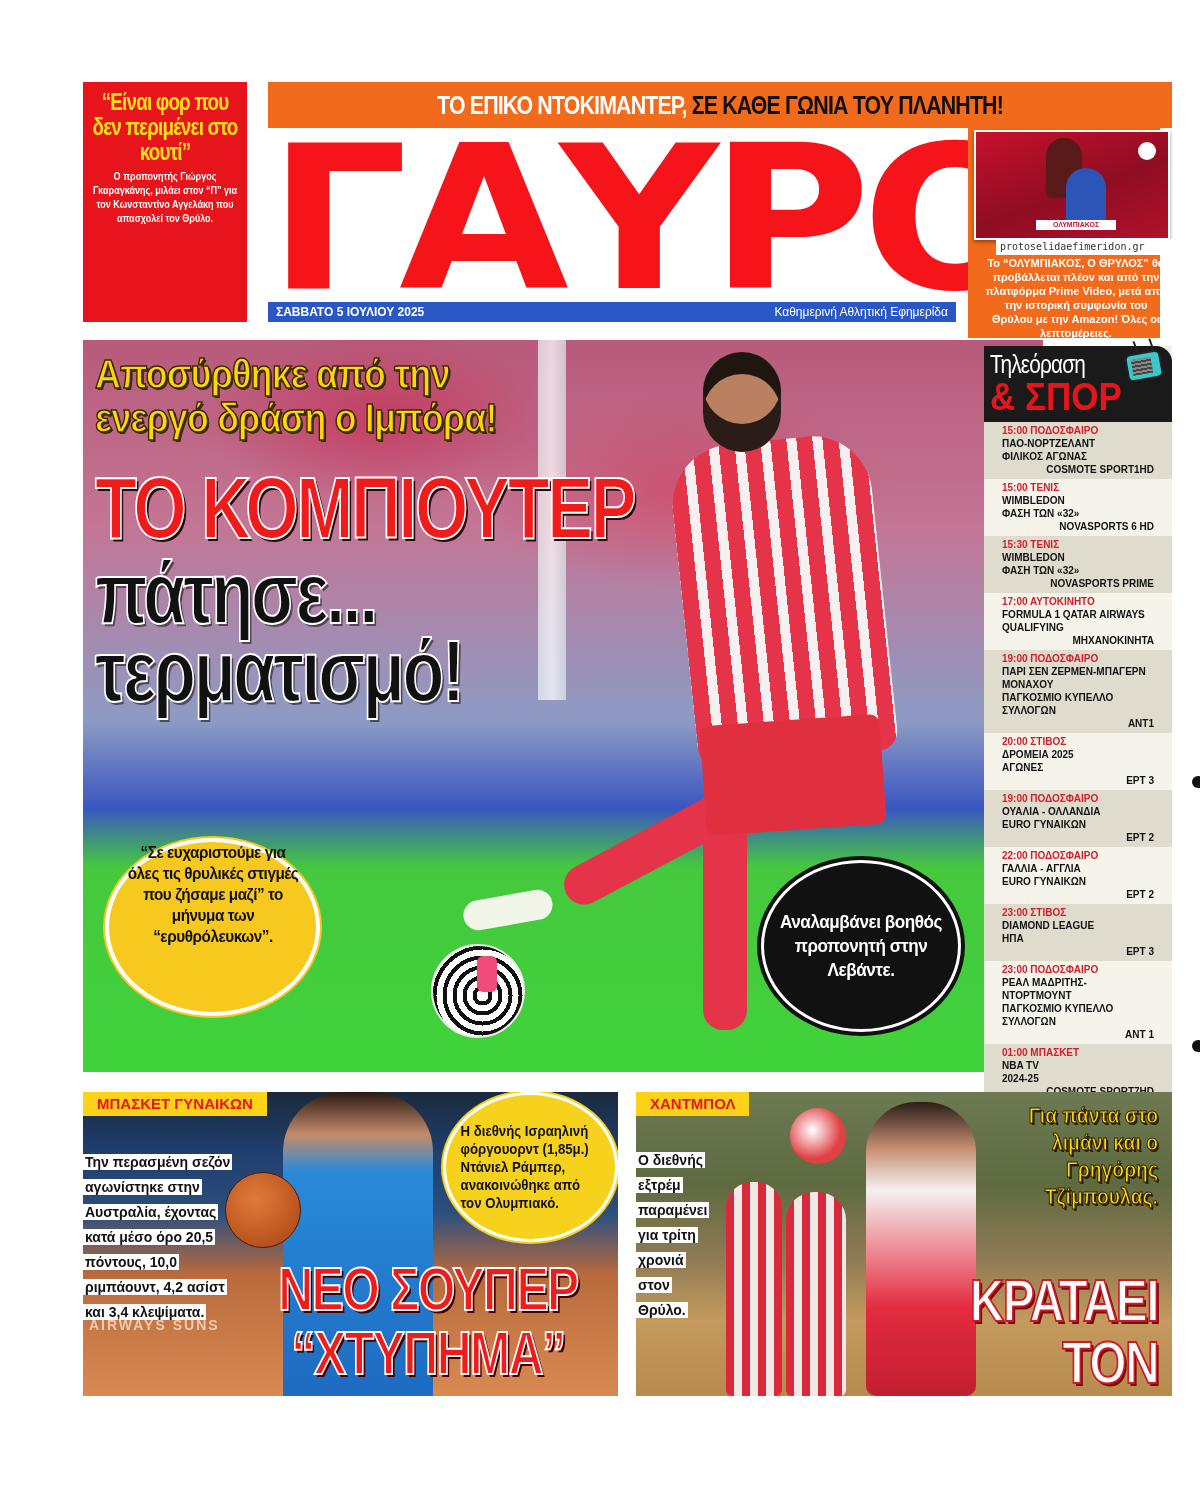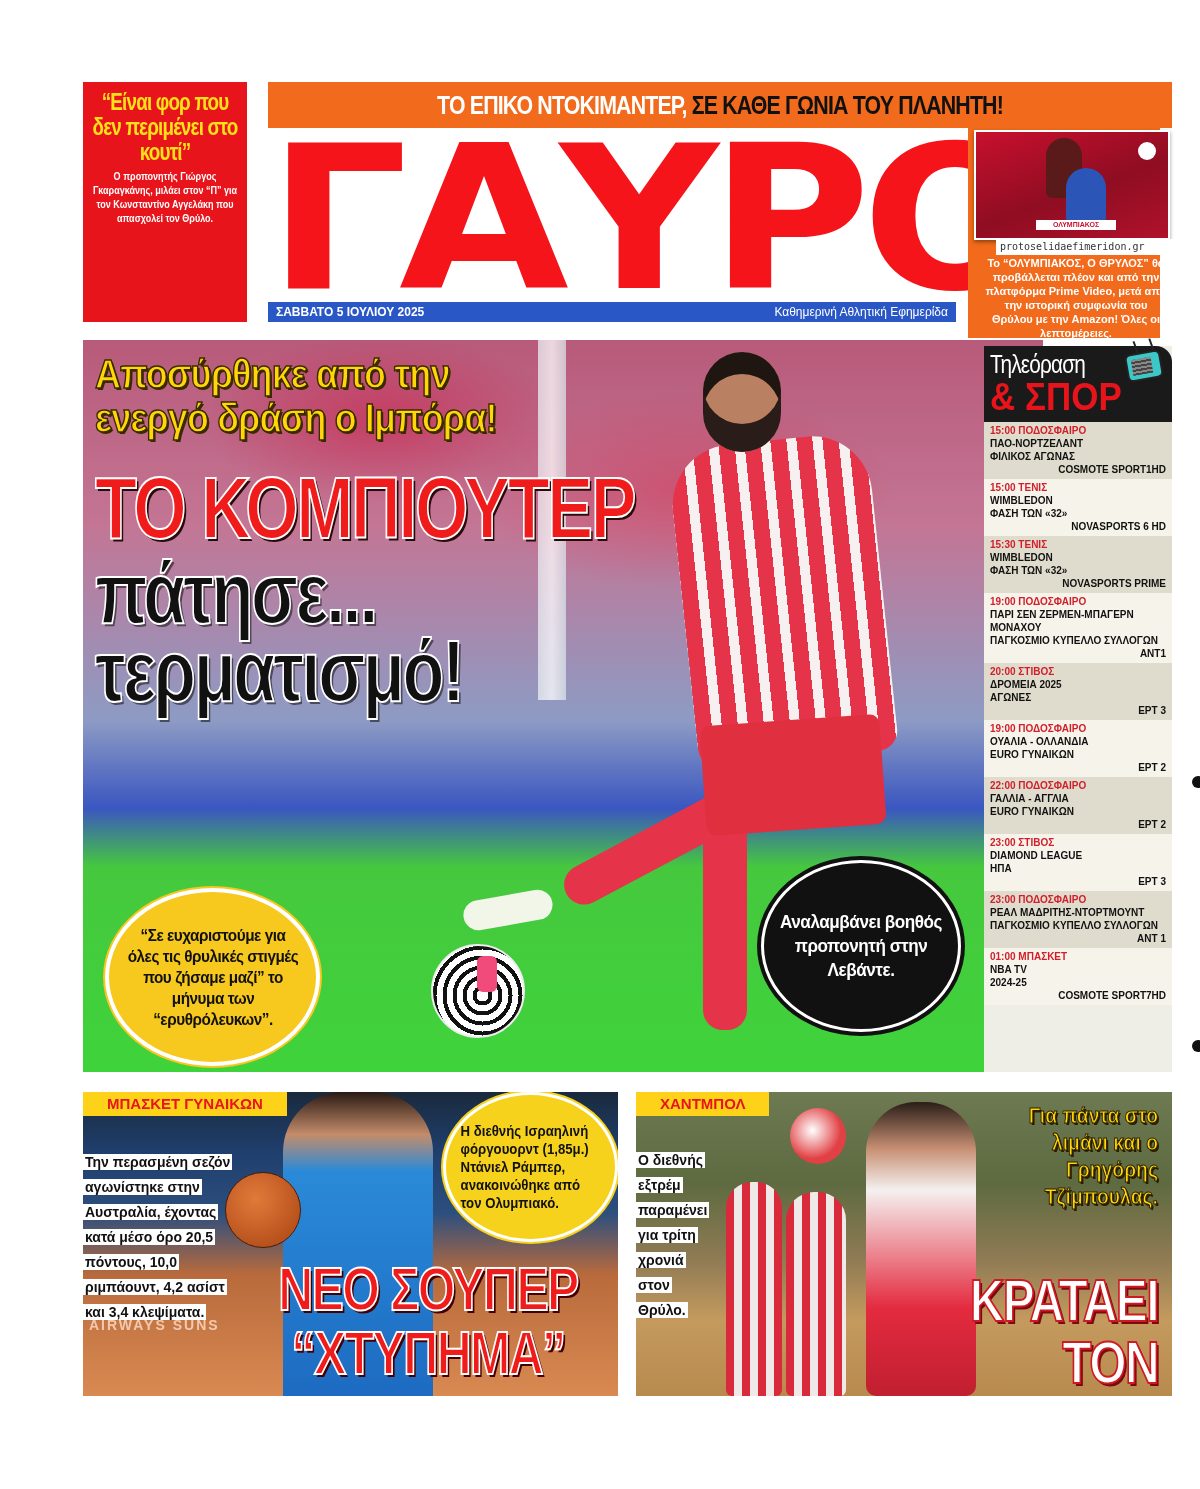--- a/index.html
+++ b/index.html
@@ -53,50 +53,50 @@
   .main .ball::after { content: ""; position: absolute; left: 44px; top: 10px; width: 20px; height: 36px; background: #f04b7a; border-radius: 6px; }
 
   .kicker { position: absolute; left: 12px; top: 12px; color: #ffd60a; font-weight: 700; font-size: 40px; line-height: 44px; letter-spacing: -1px;
     -webkit-text-stroke: 1.5px #3a2a00; text-shadow: 2px 2px 0 #3a2a00; transform: scaleX(0.9); transform-origin: left top; width: 520px; }
   .headline { position: absolute; left: 12px; top: 122px; font-weight: 700; letter-spacing: -3px; transform: scaleX(0.78); transform-origin: left top; width: 840px; }
   .headline .h1 { color: #f01b1b; font-size: 88px; line-height: 92px; -webkit-text-stroke: 2px #fff; text-shadow: 3px 3px 0 #2a0a0a; }
   .headline .h2 { color: #111; font-size: 88px; line-height: 78px; -webkit-text-stroke: 2px #fff; text-shadow: 3px 3px 0 rgba(0,0,0,.5); }
   .lede { position: absolute; left: 0; top: 434px; width: 360px; }
   .lede span { display: inline; background: #fff; color: #111; font-weight: 700; font-size: 16px; line-height: 24px; box-decoration-break: clone; -webkit-box-decoration-break: clone; padding: 0 2px; letter-spacing: -0.5px; }
 
-  .yellow-circle { position: absolute; left: 22px; top: 548px; width: 215px; height: 178px; border-radius: 50%; background: #f7c81d; border: 4px solid #fff; box-shadow: 0 0 0 2px #f7c81d; display: flex; align-items: center; justify-content: center; text-align: center; }
+  .yellow-circle { position: absolute; left: 22px; top: 498px; width: 215px; height: 178px; border-radius: 50%; background: #f7c81d; border: 4px solid #fff; box-shadow: 0 0 0 2px #f7c81d; display: flex; align-items: flex-start; justify-content: center; text-align: center; }
   .yellow-circle p { font-weight: 700; font-size: 17px; line-height: 21px; color: #111; letter-spacing: -0.5px; width: 200px; transform: scaleX(0.9); }
 
   .black-circle { position: absolute; left: 678px; top: 520px; width: 200px; height: 172px; border-radius: 50%; background: #111; border: 3px solid #fff; box-shadow: 0 0 0 4px #111; display: flex; align-items: center; justify-content: center; text-align: center; }
   .black-circle p { color: #fff; font-weight: 700; font-size: 19px; line-height: 24px; letter-spacing: -0.5px; width: 180px; transform: scaleX(0.9); }
 
   
   .tv { position: absolute; left: 984px; top: 346px; width: 188px; height: 726px; background: #efeee6; }
   .tv .tv-head { position: relative; height: 76px; background: #1a1a1a; border-radius: 0 16px 0 0; padding: 4px 6px; }
   .tv .tv-head .t1 { color: #fff; font-size: 26px; line-height: 28px; letter-spacing: -1px; transform: scaleX(0.8); transform-origin: left; }
   .tv .tv-head .t2 { color: #e8141b; font-size: 38px; line-height: 38px; font-weight: 700; transform: scaleX(0.92); transform-origin: left; }
   .tv .tv-head .tv-icon { position: absolute; right: 10px; top: 6px; width: 36px; height: 28px; background: #3cc7c9; border: 2px solid #222; border-radius: 6px; transform: rotate(-10deg); }
   .tv .tv-head .tv-icon::before { content: ""; position: absolute; left: 4px; top: 4px; width: 20px; height: 16px; background: repeating-linear-gradient(0deg,#444 0 2px,#888 2px 4px); }
   .tv .tv-head .tv-icon::after { content: ""; position: absolute; left: 10px; top: -14px; width: 14px; height: 12px; border-left: 2px solid #222; border-right: 2px solid #222; transform: skewX(10deg); }
-  .tv-item { padding: 2px 6px 3px; font-weight: 700; font-size: 10px; line-height: 13px; color: #111; }
+  .tv-item { padding: 2px 18px 3px; font-weight: 700; font-size: 10px; line-height: 13px; color: #111; }
   .tv-item:nth-child(odd) { background: #dfdccd; }
   .tv-item:nth-child(even) { background: #f5f3ea; }
   .tv-item .time { color: #d21e2a; }
   .tv-item .ch { text-align: right; }
   .tv-list { display: flex; flex-direction: column; }
 
   
   .dot { position: absolute; width: 12px; height: 12px; border-radius: 50%; background: #111; }
 
   
   .bb { position: absolute; left: 83px; top: 1092px; width: 535px; height: 304px; overflow: hidden;
     background: linear-gradient(180deg,#1a2a3d 0%, #1f3f6e 20%, #2d4f7e 40%, #b86a3c 60%, #d98a52 100%); }
   .bb .bb-player { position: absolute; left: 200px; top: 0; width: 150px; height: 304px; background: linear-gradient(180deg,#2a1a14 0%, #c48c6b 14%, #2a8ad8 26%, #1d6bc2 100%); border-radius: 60px 60px 0 0; }
   .bb .bb-ball { position: absolute; left: 142px; top: 80px; width: 76px; height: 76px; border-radius: 50%; background: radial-gradient(circle at 40% 35%, #e07a3a, #a94312); border: 1px solid #4a1c06; }
-  .section-tag { position: absolute; top: 0; left: 0; background: #ffd21a; color: #e8141b; font-weight: 700; font-size: 15px; line-height: 24px; padding: 0 24px; transform-origin: left; }
+  .section-tag { position: absolute; top: 0; left: 0; background: #ffd21a; color: #e8141b; font-weight: 700; font-size: 15px; line-height: 24px; padding: 0 14px; transform-origin: left; }
   .bb .stats { position: absolute; left: 0; top: 58px; width: 160px; }
   .bb .stats span { display: inline; background: #fff; color: #111; font-weight: 700; font-size: 14px; line-height: 25px; box-decoration-break: clone; -webkit-box-decoration-break: clone; padding: 0 2px; }
   .bb .eastern { position: absolute; left: 6px; top: 225px; color: #ffddc8; font-weight: 700; font-size: 14px; letter-spacing: 2px; opacity: .8; }
   .bb .bb-circle { position: absolute; left: 360px; top: 0; width: 175px; height: 150px; border-radius: 50%; background: #f7d21d; border: 3px solid #fff; box-shadow: 0 0 0 2px #f7d21d; display: flex; align-items: center; justify-content: center; text-align: left; }
   .bb .bb-circle p { font-weight: 700; font-size: 15px; line-height: 18px; color: #111; width: 160px; transform: scaleX(0.88); }
   .bb .bb-head { position: absolute; left: 150px; top: 165px; width: 390px; text-align: center; color: #f01b1b; font-weight: 700; font-size: 62px; line-height: 64px; letter-spacing: -2px; -webkit-text-stroke: 2px #fff; text-shadow: 3px 3px 0 #400; transform: scaleX(0.78); transform-origin: center top; }
 
   
   .hb { position: absolute; left: 636px; top: 1092px; width: 536px; height: 304px; overflow: hidden;
     background: linear-gradient(180deg,#6d7a52 0%, #5e6a40 30%, #8f7b54 55%, #c49a5e 75%, #b88a4e 100%); }
@@ -186,20 +186,26 @@
       <div>ΦΑΣΗ ΤΩΝ «32»</div>
       <div class="ch">NOVASPORTS 6 HD</div>
     </div>
     <div class="tv-item">
       <div class="time">15:30 ΤΕΝΙΣ</div>
       <div>WIMBLEDON</div>
       <div>ΦΑΣΗ ΤΩΝ «32»</div>
       <div class="ch">NOVASPORTS PRIME</div>
     </div>
     <div class="tv-item">
+      <div class="time">17:00 ΑΥΤΟΚΙΝΗΤΟ</div>
+      <div>FORMULA 1 QATAR AIRWAYS</div>
+      <div>QUALIFYING</div>
+      <div class="ch">ΜΗΧΑΝΟΚΙΝΗΤΑ</div>
+    </div>
+    <div class="tv-item">
       <div class="time">19:00 ΠΟΔΟΣΦΑΙΡΟ</div>
       <div>ΠΑΡΙ ΣΕΝ ΖΕΡΜΕΝ-ΜΠΑΓΕΡΝ ΜΟΝΑΧΟΥ</div>
       <div>ΠΑΓΚΟΣΜΙΟ ΚΥΠΕΛΛΟ ΣΥΛΛΟΓΩΝ</div>
       <div class="ch">ANT1</div>
     </div>
     <div class="tv-item">
       <div class="time">20:00 ΣΤΙΒΟΣ</div>
       <div>ΔΡΟΜΕΙΑ 2025</div>
       <div>ΑΓΩΝΕΣ</div>
       <div class="ch">ΕΡΤ 3</div>

